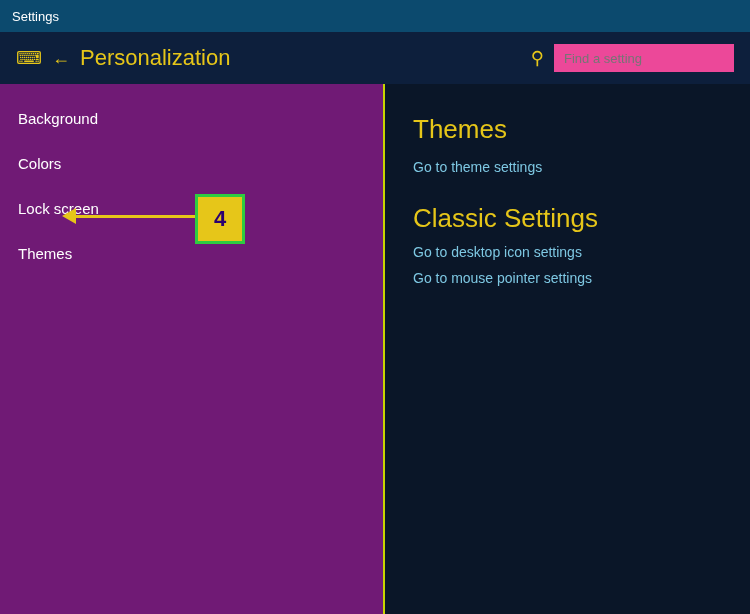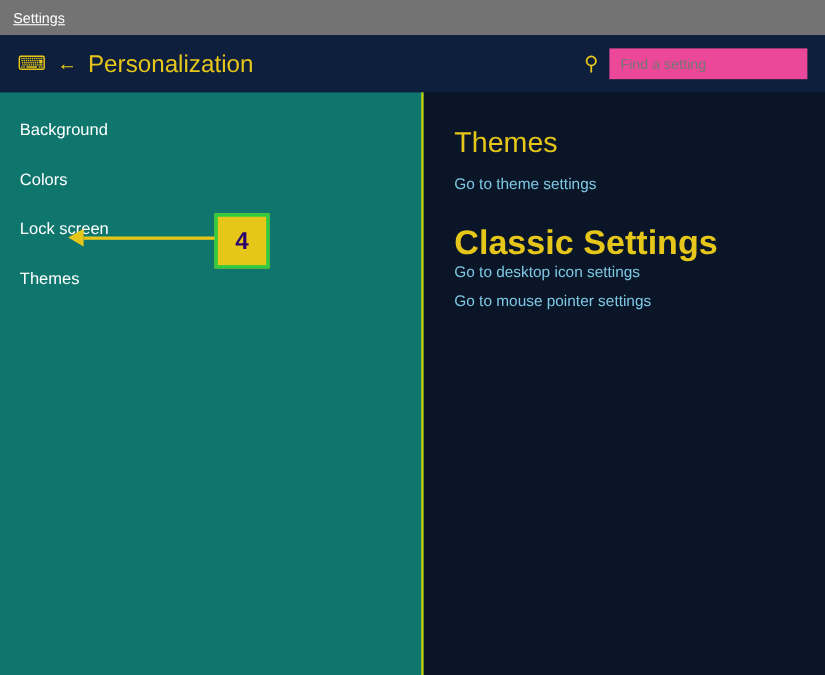--- a/index.html
+++ b/index.html
@@ -7,26 +7,25 @@
       width: 750px;
       height: 614px;
       background: #0a1628;
       font-family: 'Segoe UI', Arial, sans-serif;
       overflow: hidden;
       color: #ffffff;
     }
 
     
     #title-bar {
-      background: #737373;
+      background: #0c4a6e;
       height: 32px;
       display: flex;
       align-items: center;
       padding: 0 12px;
-      text-decoration: underline;
     }
     #title-bar span {
       font-size: 13px;
       color: #ffffff;
     }
 
     
     #header {
       background: #0d1f3c;
       height: 52px;
@@ -75,21 +74,21 @@
 
     
     #main {
       display: flex;
       height: calc(614px - 32px - 52px);
     }
 
     
     #sidebar {
       width: 385px;
-      background: #0f766e;
+      background: #701a75;
       padding: 12px 0;
       border-right: 2px solid #c8d400;
       position: relative;
     }
     .sidebar-item {
       padding: 14px 18px;
       font-size: 15px;
       color: #ffffff;
       cursor: pointer;
       white-space: nowrap;
@@ -156,23 +155,23 @@
       font-size: 14px;
       cursor: pointer;
       margin-bottom: 10px;
       display: block;
     }
     #classic-section {
       margin-top: 10px;
     }
     #classic-title {
       color: #e6c619;
-      font-size: 31px;
-      font-weight: 700;
-      margin-bottom: 0;
+      font-size: 26px;
+      font-weight: 400;
+      margin-bottom: 10px;
     }
   </style>
 </head>
 <body>
 
 <div id="title-bar">
   <span>Settings</span>
 </div>
 
 <div id="header">

